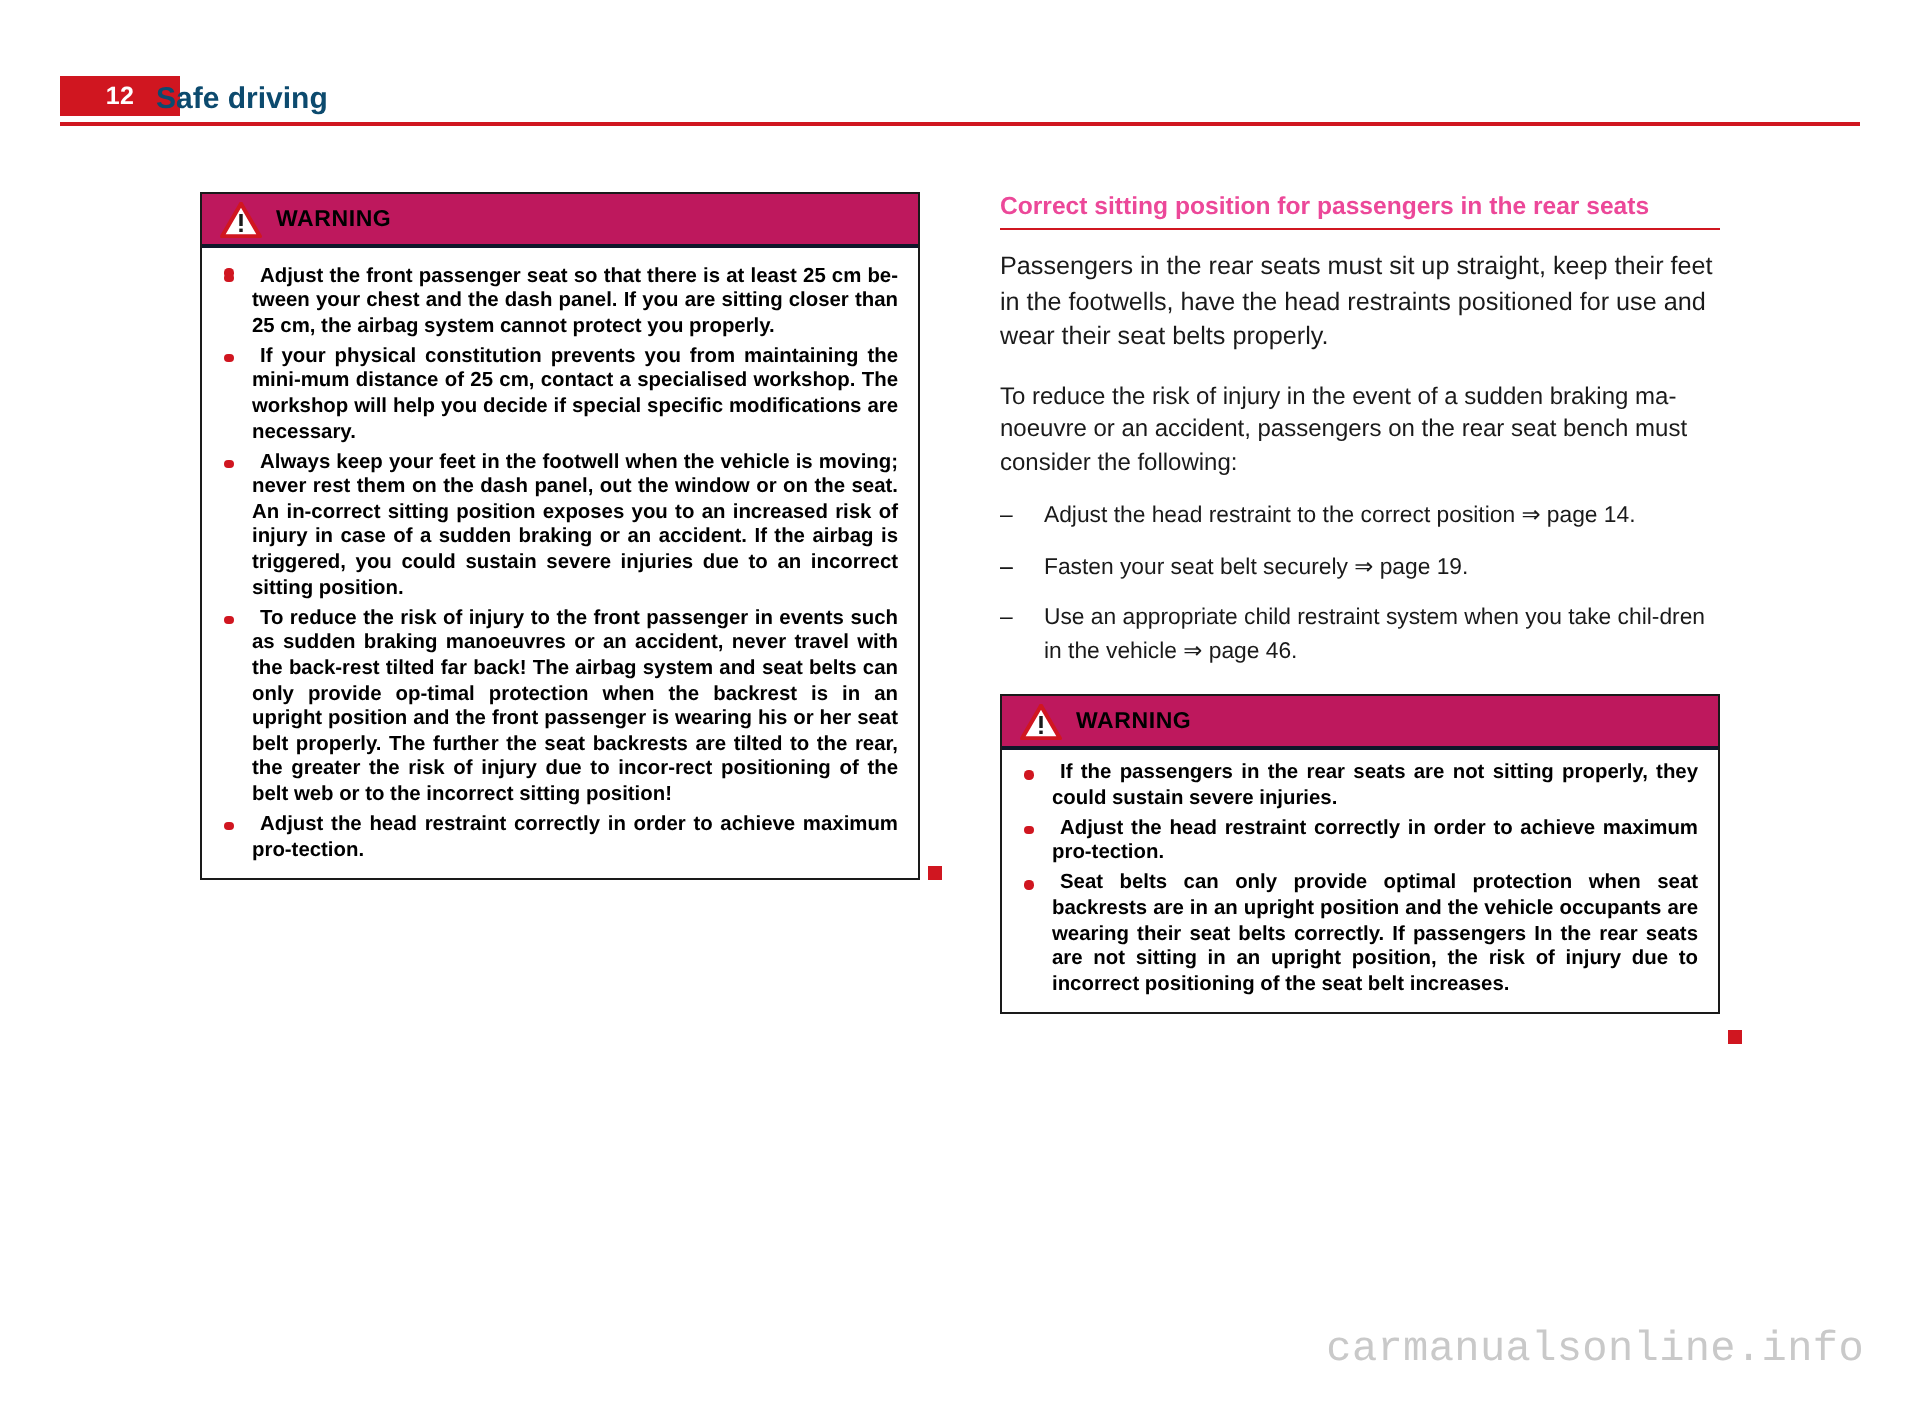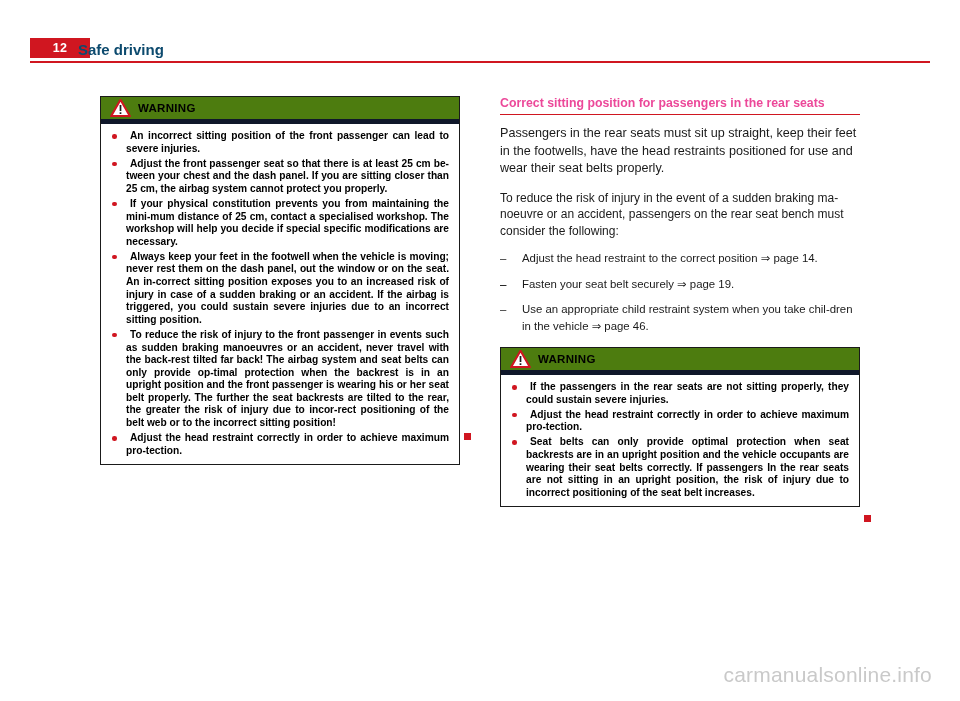--- a/index.html
+++ b/index.html
@@ -71,22 +71,22 @@
     top: 96px;
     width: 360px;
   }
   
   .warning-box {
     border: 1px solid #1a1a1a;
     background: #ffffff;
     box-sizing: border-box;
   }
   .warning-head {
-    background: #4d7c0f;
-    border-bottom: 5px solid #0f172a;
+    background: #be185d;
+    border-bottom: 2px solid #0f172a;
     height: 27px;
     display: flex;
     align-items: center;
     padding-left: 9px;
     box-sizing: border-box;
     text-align: center;
   }
   .warning-triangle {
     width: 21px;
     height: 18px;
@@ -169,21 +169,21 @@
     background: #d01620;
   }
   
   .watermark {
     position: absolute;
     right: 28px;
     bottom: 14px;
     font-size: 21px;
     color: #c9c9c9;
     letter-spacing: 0.2px;
-    font-family: Liberation Sans, sans-serif;
+    font-family: Liberation Mono, monospace;
   }
 </style>
 </head>
 <body>
 
 <div class="page">
 
   <div class="header">
     <div class="page-number-badge">12</div>
     <div class="header-title">Safe driving</div>
@@ -196,21 +196,20 @@
         <svg class="warning-triangle" viewBox="0 0 24 21">
           <polygon points="12,1 23,20 1,20" fill="#ffffff" stroke="#d01620" stroke-width="2.4" stroke-linejoin="round"></polygon>
           <rect x="11" y="7" width="2" height="7" fill="#1a1a1a"></rect>
           <rect x="11" y="15.5" width="2" height="2" fill="#1a1a1a"></rect>
         </svg>
         <span class="warning-label">WARNING</span>
       </div>
       <div class="warning-body">
         <div class="bullet-item">
           <span class="bullet-dot"></span>
-          <span class="lead">An incorrect sitting position of the front passenger can lead to severe injuries.</span>
         </div>
         <div class="bullet-item">
           <span class="bullet-dot"></span>
           <span class="lead">Adjust the front passenger seat so that there is at least 25 cm be-tween your chest and the dash panel. If you are sitting closer than 25 cm, the airbag system cannot protect you properly.</span>
         </div>
         <div class="bullet-item">
           <span class="bullet-dot"></span>
           <span class="lead">If your physical constitution prevents you from maintaining the mini-mum distance of 25 cm, contact a specialised workshop. The workshop will help you decide if special specific modifications are necessary.</span>
         </div>
         <div class="bullet-item">

